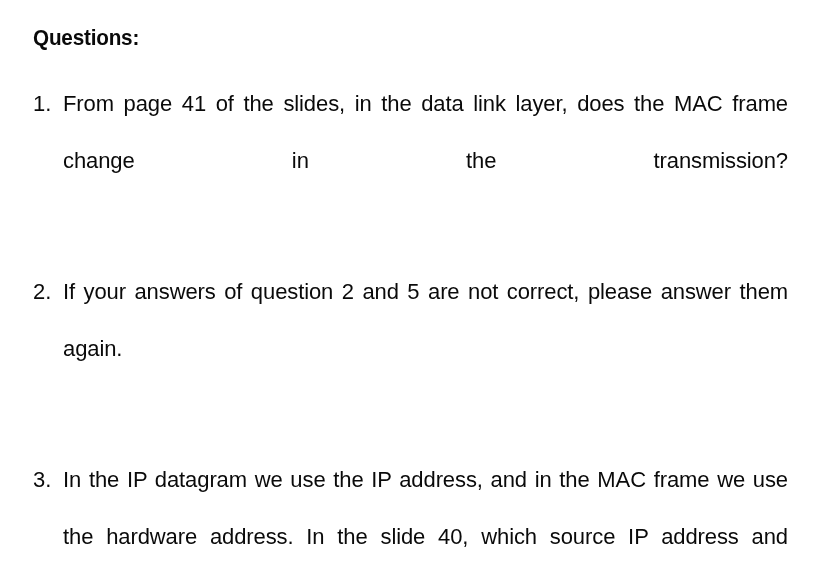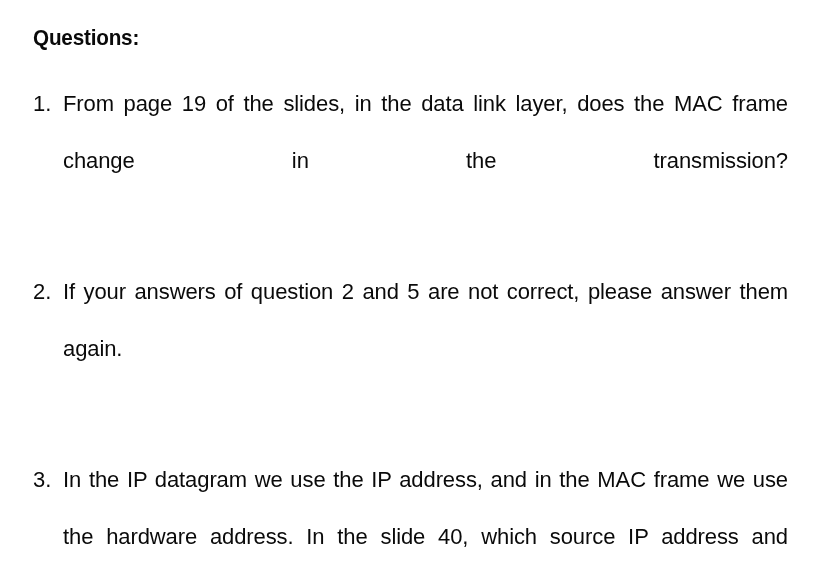--- a/index.html
+++ b/index.html
@@ -95,21 +95,21 @@
 
 <div id="page">
   <div class="doc-body">
 
     <div class="heading">Questions:</div>
 
     <ol class="q-list">
 
       <li class="q-item">
         <span class="q-marker">1.</span>
-        <span class="q-text">From page 19 of the slides, in the data link layer, does the MAC frame change in the transmission?</span>
+        <span class="q-text">From page 41 of the slides, in the data link layer, does the MAC frame change in the transmission?</span>
       </li>
 
       <li class="q-item">
         <span class="q-marker">2.</span>
         <span class="q-text">If your answers of question 2 and 5 are not correct, please answer them again.</span>
       </li>
 
       <li class="q-item">
         <span class="q-marker">3.</span>
         <span class="q-text">In the IP datagram we use the IP address, and in the MAC frame we use the hardware address. In the slide 40, which source IP address and destination IP address are used in the IP datagram flows on the network layer from H1 to H2?</span>

